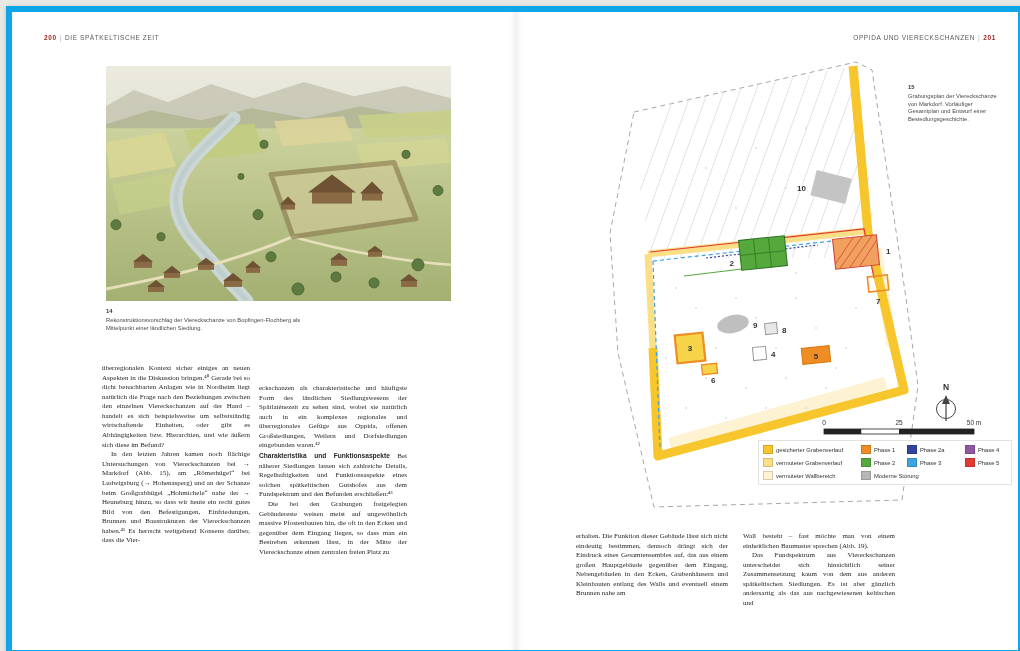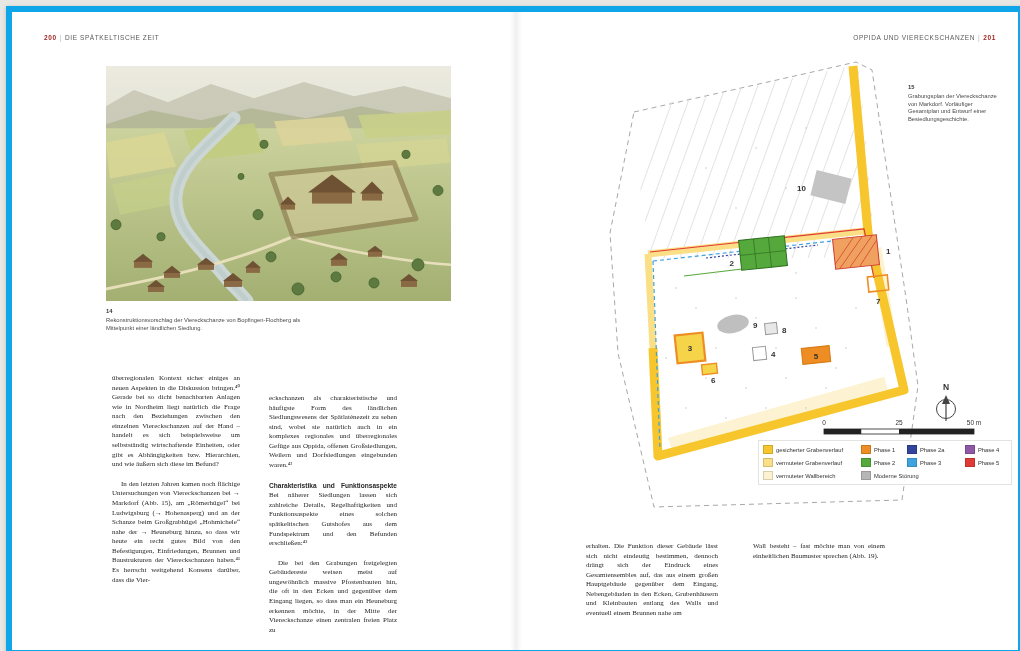--- a/index.html
+++ b/index.html
@@ -24,21 +24,21 @@
 
   
   .caption{position:absolute;font-size:5.8px;line-height:1.35;color:#4a4a4a}
   .caption-14{left:94px;top:296px;width:215px}
   .caption-15{left:896px;top:72px;width:96px}
   .cap-num{font-weight:bold;color:#333;margin-bottom:1px}
 
   
   .bodycol{position:absolute;width:148px;font-family:"Liberation Serif",serif;font-size:7px;
            line-height:1.37;color:#262626;text-align:justify}
-  .bodycol p{margin:10px}
+  .bodycol p{margin:0}
   .indent{text-indent:9px}
   .gap{margin-top:8px}
   .runin{font-family:"Liberation Sans",sans-serif;font-weight:bold;font-size:6.6px}
   .col-l1{left:90px;top:352px}
   .col-l2{left:247px;top:372px}
   .col-r1{left:564px;top:520px;width:152px}
   .col-r2{left:731px;top:520px;width:152px}
 
   
   .legend{position:absolute;left:746px;top:428px;display:grid;
@@ -337,25 +337,26 @@
   </div>
 
   <div class="bodycol col-l1">
     <p>überregionalen Kontext sicher einiges an neuen Aspekten in die Diskussion bringen.⁴⁰ Gerade bei so dicht benachbarten Anlagen wie in Nordheim liegt natürlich die Frage nach den Beziehungen zwischen den einzelnen Viereckschanzen auf der Hand – handelt es sich beispielsweise um selbstständig wirtschaftende Einheiten, oder gibt es Abhängigkeiten bzw. Hierarchien, und wie äußern sich diese im Befund?</p>
     <p class="indent">In den letzten Jahren kamen noch flächige Untersuchungen von Viereckschanzen bei → Markdorf (Abb. 15), am „Römerhügel“ bei Ludwigsburg (→ Hohenasperg) und an der Schanze beim Großgrabhügel „Hohmichele“ nahe der → Heuneburg hinzu, so dass wir heute ein recht gutes Bild von den Befestigungen, Einfriedungen, Brunnen und Baustrukturen der Viereckschanzen haben.⁴¹ Es herrscht weitgehend Konsens darüber, dass die Vier-</p>
   </div>
 
   <div class="bodycol col-l2">
     <p>eckschanzen als charakteristische und häufigste Form des ländlichen Siedlungswesens der Spätlatènezeit zu sehen sind, wobei sie natürlich auch in ein komplexes regionales und überregionales Gefüge aus Oppida, offenen Großsiedlungen, Weilern und Dorfsiedlungen eingebunden waren.⁴²</p>
     <p class="gap"><span class="runin">Charakteristika und Funktionsaspekte</span> <span>Bei näherer Siedlungen lassen sich zahlreiche Details, Regelhaftigkeiten und Funktionsaspekte eines solchen spätkeltischen Gutshofes aus dem Fundspektrum und den Befunden erschließen:⁴³</span></p>
-    <p class="indent">Die bei den Grabungen freigelegten Gebäudereste weisen meist auf ungewöhnlich massive Pfostenbauten hin, die oft in den Ecken und gegenüber dem Eingang liegen, so dass man ein Heuneburg erkennen möchte, in der Mitte der Viereckschanze einen zentralen freien Platz zu</p>
+    <p class="indent">Die bei den Grabungen freigelegten Gebäudereste weisen meist auf ungewöhnlich massive Pfostenbauten hin, die oft in den Ecken und gegenüber dem Eingang liegen, so dass man ein Bestreben erkennen lässt, in der Mitte der Viereckschanze einen zentralen freien Platz zu</p>
   </div>
 
   <div class="bodycol col-r1">
     <p>erhalten. Die Funktion dieser Gebäude lässt sich nicht eindeutig bestimmen, dennoch drängt sich der Eindruck eines Gesamtensembles auf, das aus einem großen Hauptgebäude gegenüber dem Eingang, Nebengebäuden in den Ecken, Grubenhäusern und Kleinbauten entlang des Walls und eventuell einem Brunnen nahe am</p>
   </div>
 
   <div class="bodycol col-r2">
     <p>Wall besteht – fast möchte man von einem einheitlichen Baumuster sprechen (Abb. 19).</p>
+    <p class="indent">Das Fundspektrum aus Viereckschanzen unterscheidet sich hinsichtlich seiner Zusammensetzung kaum von dem aus anderen spätkeltischen Siedlungen. Es ist aber gänzlich andersartig als das aus nachgewiesenen keltischen und</p>
   </div>
 
   <div class="gutter"></div>
 </div>
 
 </body></html>

